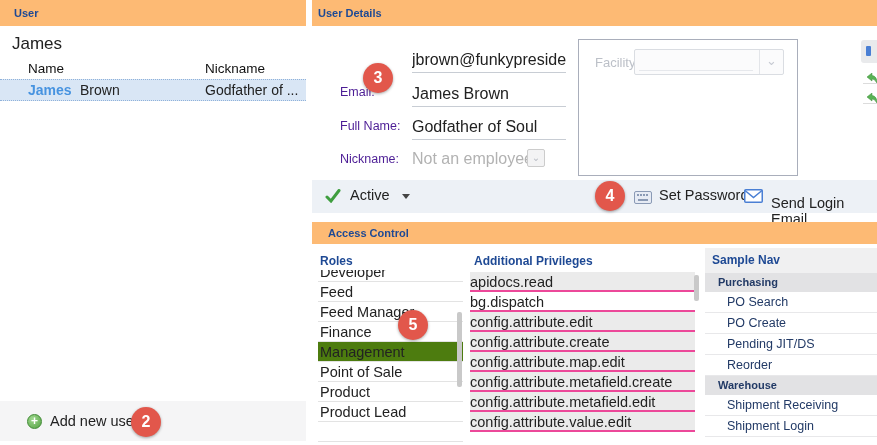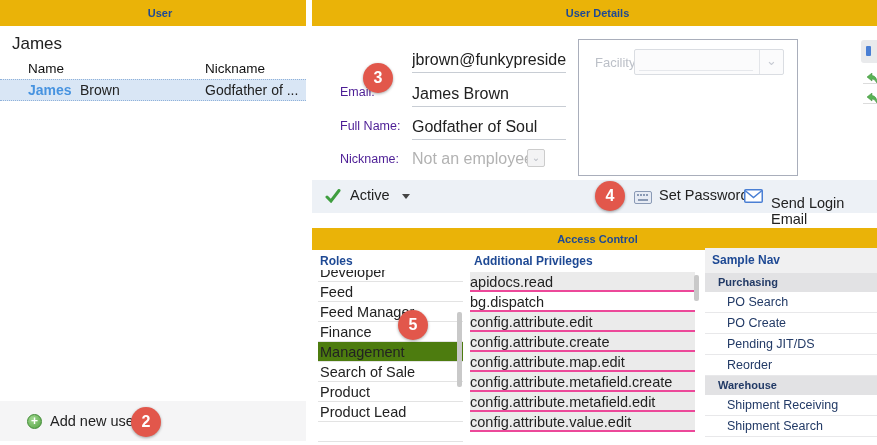--- a/index.html
+++ b/index.html
@@ -6,28 +6,27 @@
   html,body { width:877px; height:445px; }
   body {
     font-family:"Liberation Sans", sans-serif;
     background:#fff; color:#222;
     position:relative; overflow:hidden;
   }
   .abs { position:absolute; }
 
   
   .phead {
-    position:absolute; height:26px; background:#eab308;
+    position:absolute; height:26px; background:#fdba74;
     color:#1e4994; font-size:11px; font-weight:bold;
     line-height:26px;
-    text-align:center;
   }
   #lp-head { left:0; top:2; width:306px; padding-left:14px; }
   #rp-head { left:312px; top:2; width:565px; padding-left:6px; }
-  #ac-head { left:312px; top:228px; width:565px; height:22px; line-height:22px; padding-left:6px; }
+  #ac-head { left:312px; top:222px; width:565px; height:22px; line-height:22px; padding-left:16px; }
 
   
   #lp-title { left:12px; top:34px; font-size:17px; color:#222; }
   .col-h { position:absolute; top:61px; font-size:13.5px; font-weight:normal; color:#111; }
   #lp-colname { left:28px; }
   #lp-colnick { left:205px; }
   #lp-row {
     left:0; top:79px; width:306px; height:22px;
     background:#d9e6f5;
     border-top:1px dotted #90b2da; border-bottom:1px dotted #90b2da;
@@ -253,21 +252,21 @@
 </div>
 
 <div id="roles-head" class="list-head">Roles</div>
 <div id="roles-list" class="abs">
   <ul>
     <li>Developer</li>
     <li>Feed</li>
     <li>Feed Manager</li>
     <li>Finance</li>
     <li class="selected">Management</li>
-    <li>Search of Sale</li>
+    <li>Point of Sale</li>
     <li>Product</li>
     <li>Product Lead</li>
     <li></li>
   </ul>
 </div>
 <div id="roles-sb" class="abs"></div>
 
 <div id="priv-head" class="list-head">Additional Privileges</div>
 <div id="priv-list" class="abs">
   <ul>
@@ -285,19 +284,19 @@
 
 <div id="nav-panel" class="abs">
   <div id="nav-head">Sample Nav</div>
   <div class="nav-group">Purchasing</div>
   <div class="nav-item">PO Search</div>
   <div class="nav-item">PO Create</div>
   <div class="nav-item">Pending JIT/DS</div>
   <div class="nav-item">Reorder</div>
   <div class="nav-group">Warehouse</div>
   <div class="nav-item">Shipment Receiving</div>
-  <div class="nav-item">Shipment Search</div>
+  <div class="nav-item">Shipment Login</div>
 </div>
 
 <div id="badge2" class="badge">2</div>
 <div id="badge3" class="badge">3</div>
 <div id="badge4" class="badge">4</div>
 <div id="badge5" class="badge">5</div>
 
 </body></html>

